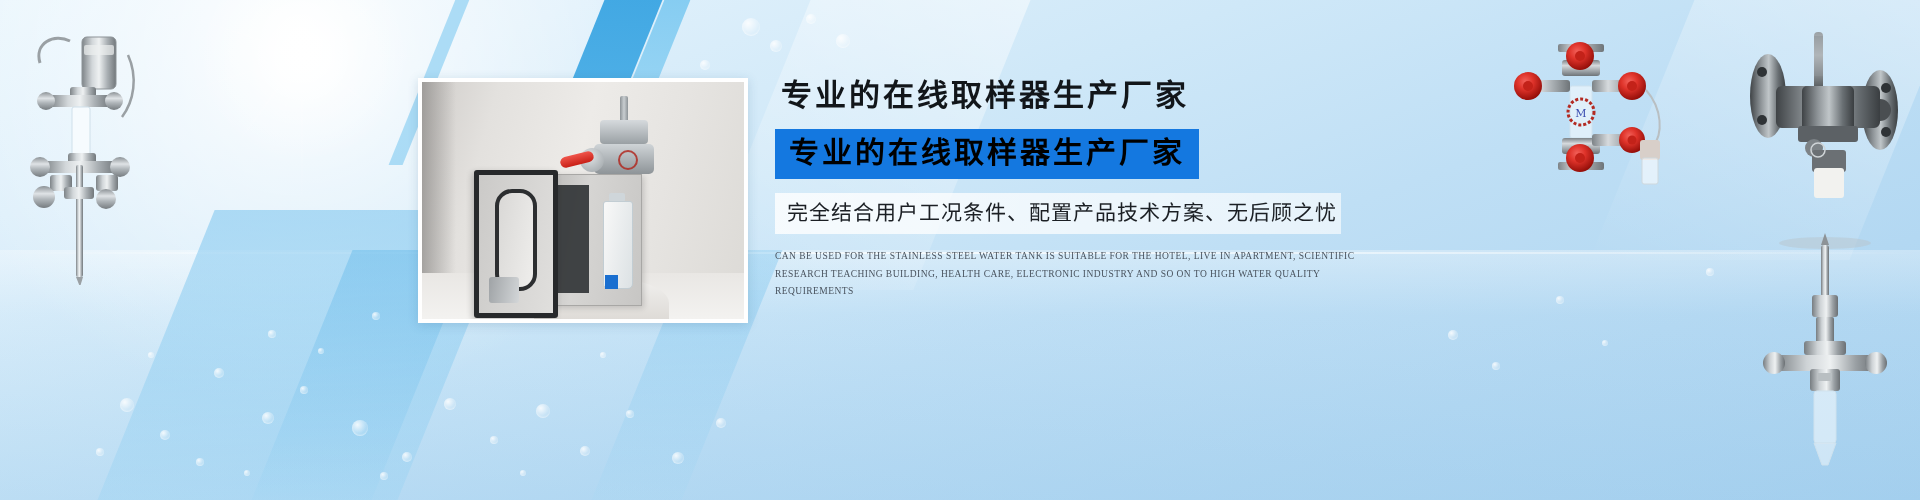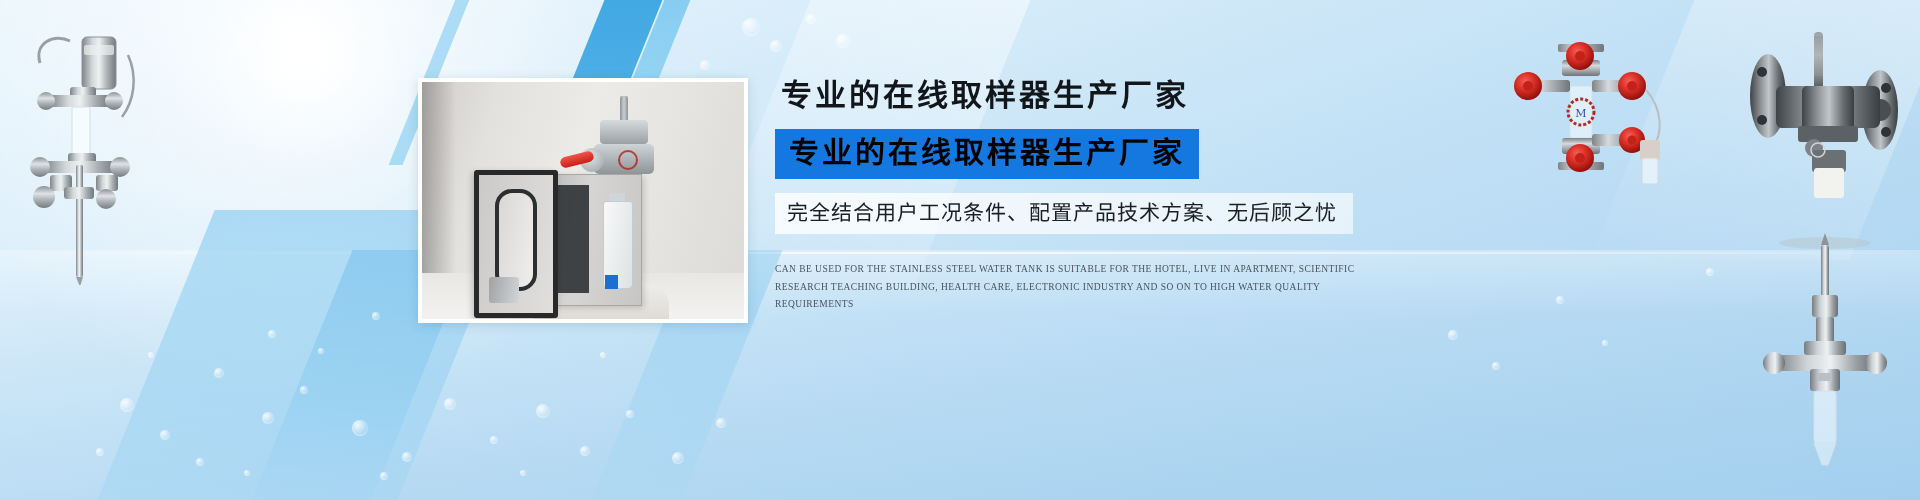--- a/index.html
+++ b/index.html
@@ -121,25 +121,25 @@
     display:inline-block;background:#1478e0;color:#000000;
     font-weight:700;line-height:1;white-space:nowrap;
   }
   .hl1{font-size:30px;letter-spacing:3px;padding:9px 14px 11px 14px;margin-bottom:14px;}
   .hl3{font-size:24px;letter-spacing:3px;padding:8px 14px 10px 14px;margin-top:12px;}
 
   .line3{
     display:inline-block;
     background:linear-gradient(90deg,rgba(255,255,255,.80),rgba(255,255,255,.62));
     color:#1b1f24;font-size:21px;letter-spacing:1px;font-weight:500;
-    line-height:1;padding:9px 16px 11px 12px;white-space:nowrap;
+    line-height:1;padding:9px 4px 11px 12px;white-space:nowrap;
   }
 
   .en{
-    margin-top:27px;width:615px;
+    margin-top:14px;width:615px;
     font-family:"Liberation Serif","DejaVu Serif",serif;
     font-size:9.5px;line-height:1.85;letter-spacing:.45px;
     color:#49535e;text-transform:uppercase;
   }
 
   
   .logo{
     position:absolute;left:222px;top:452px;
     font-family:"Liberation Serif","DejaVu Serif",serif;
     font-size:37px;font-weight:700;letter-spacing:1px;color:#ffffff;

